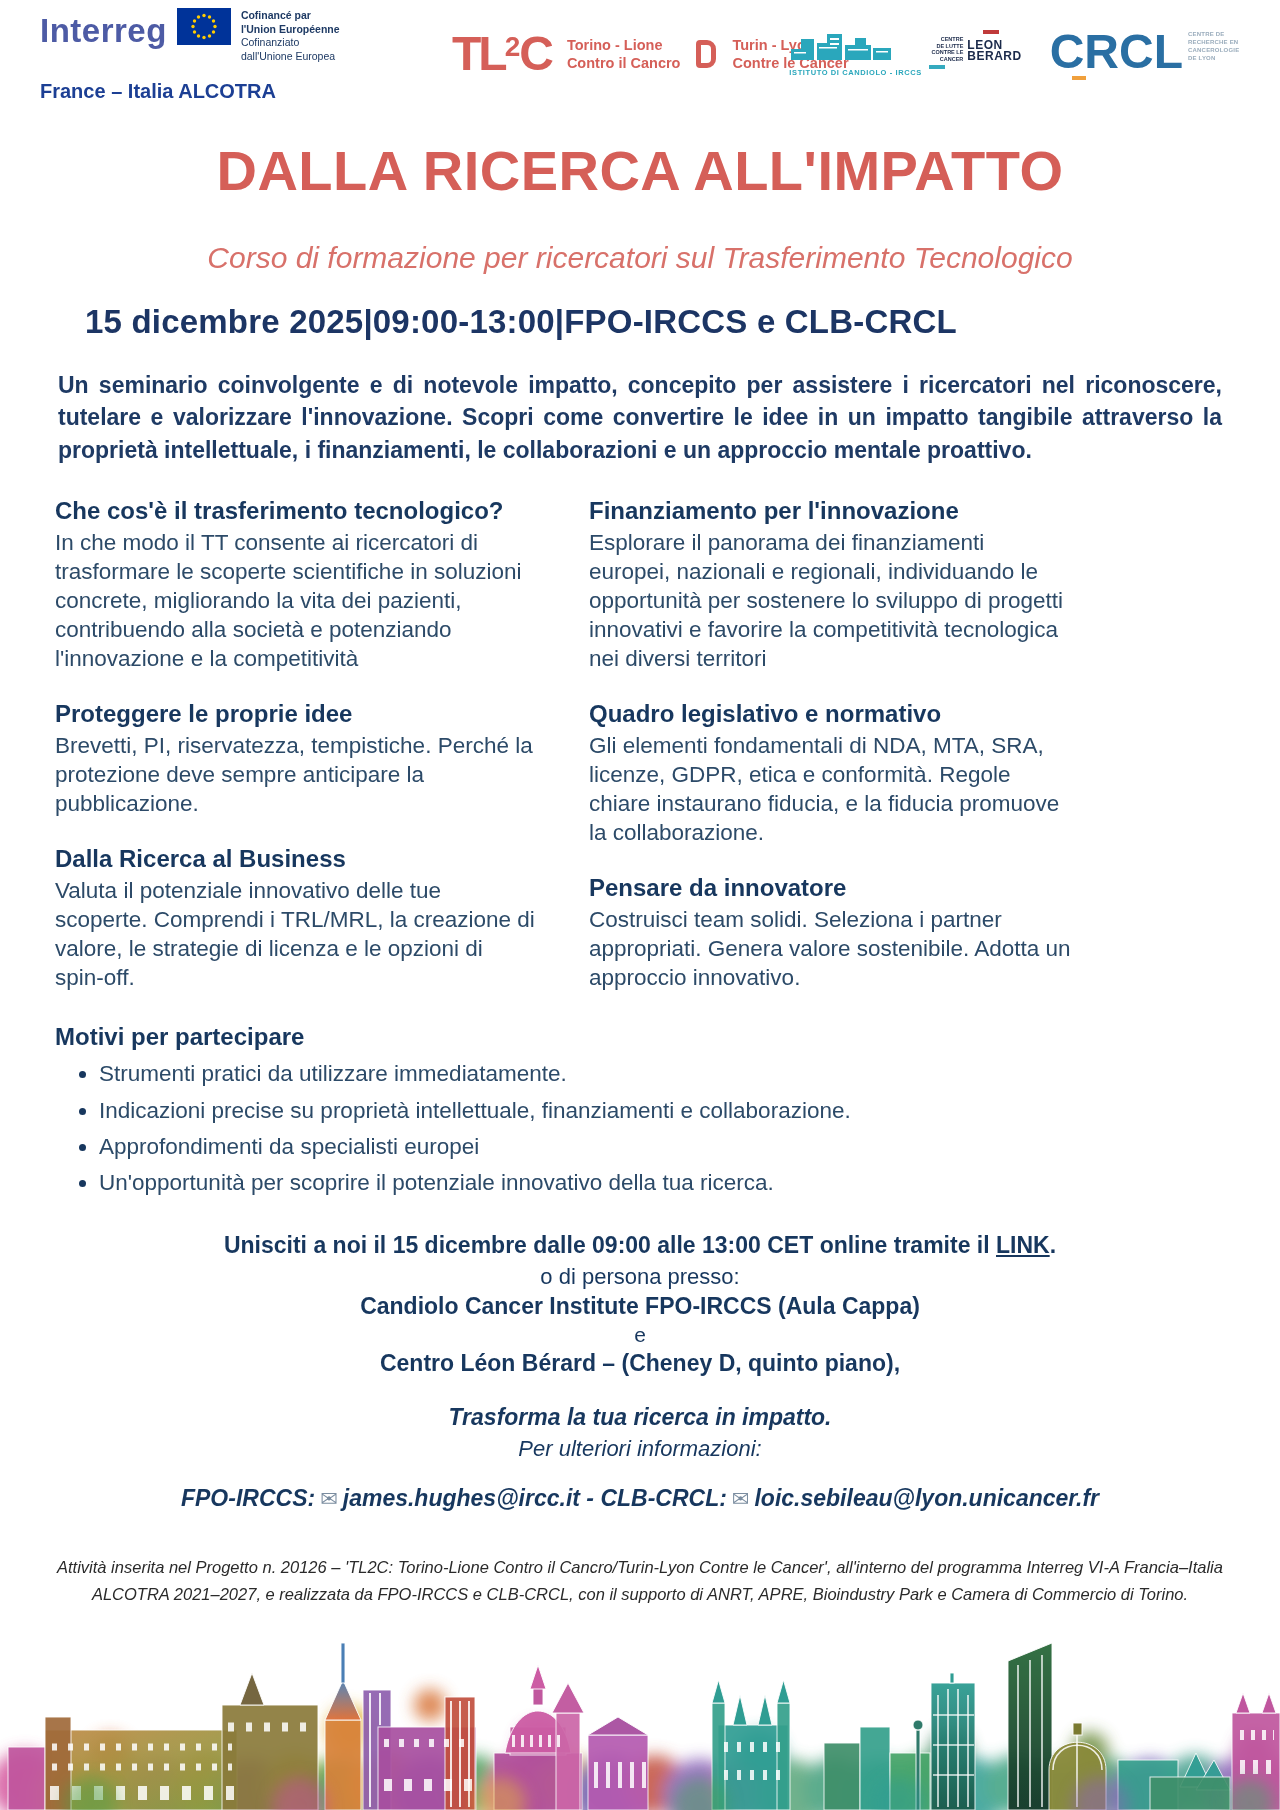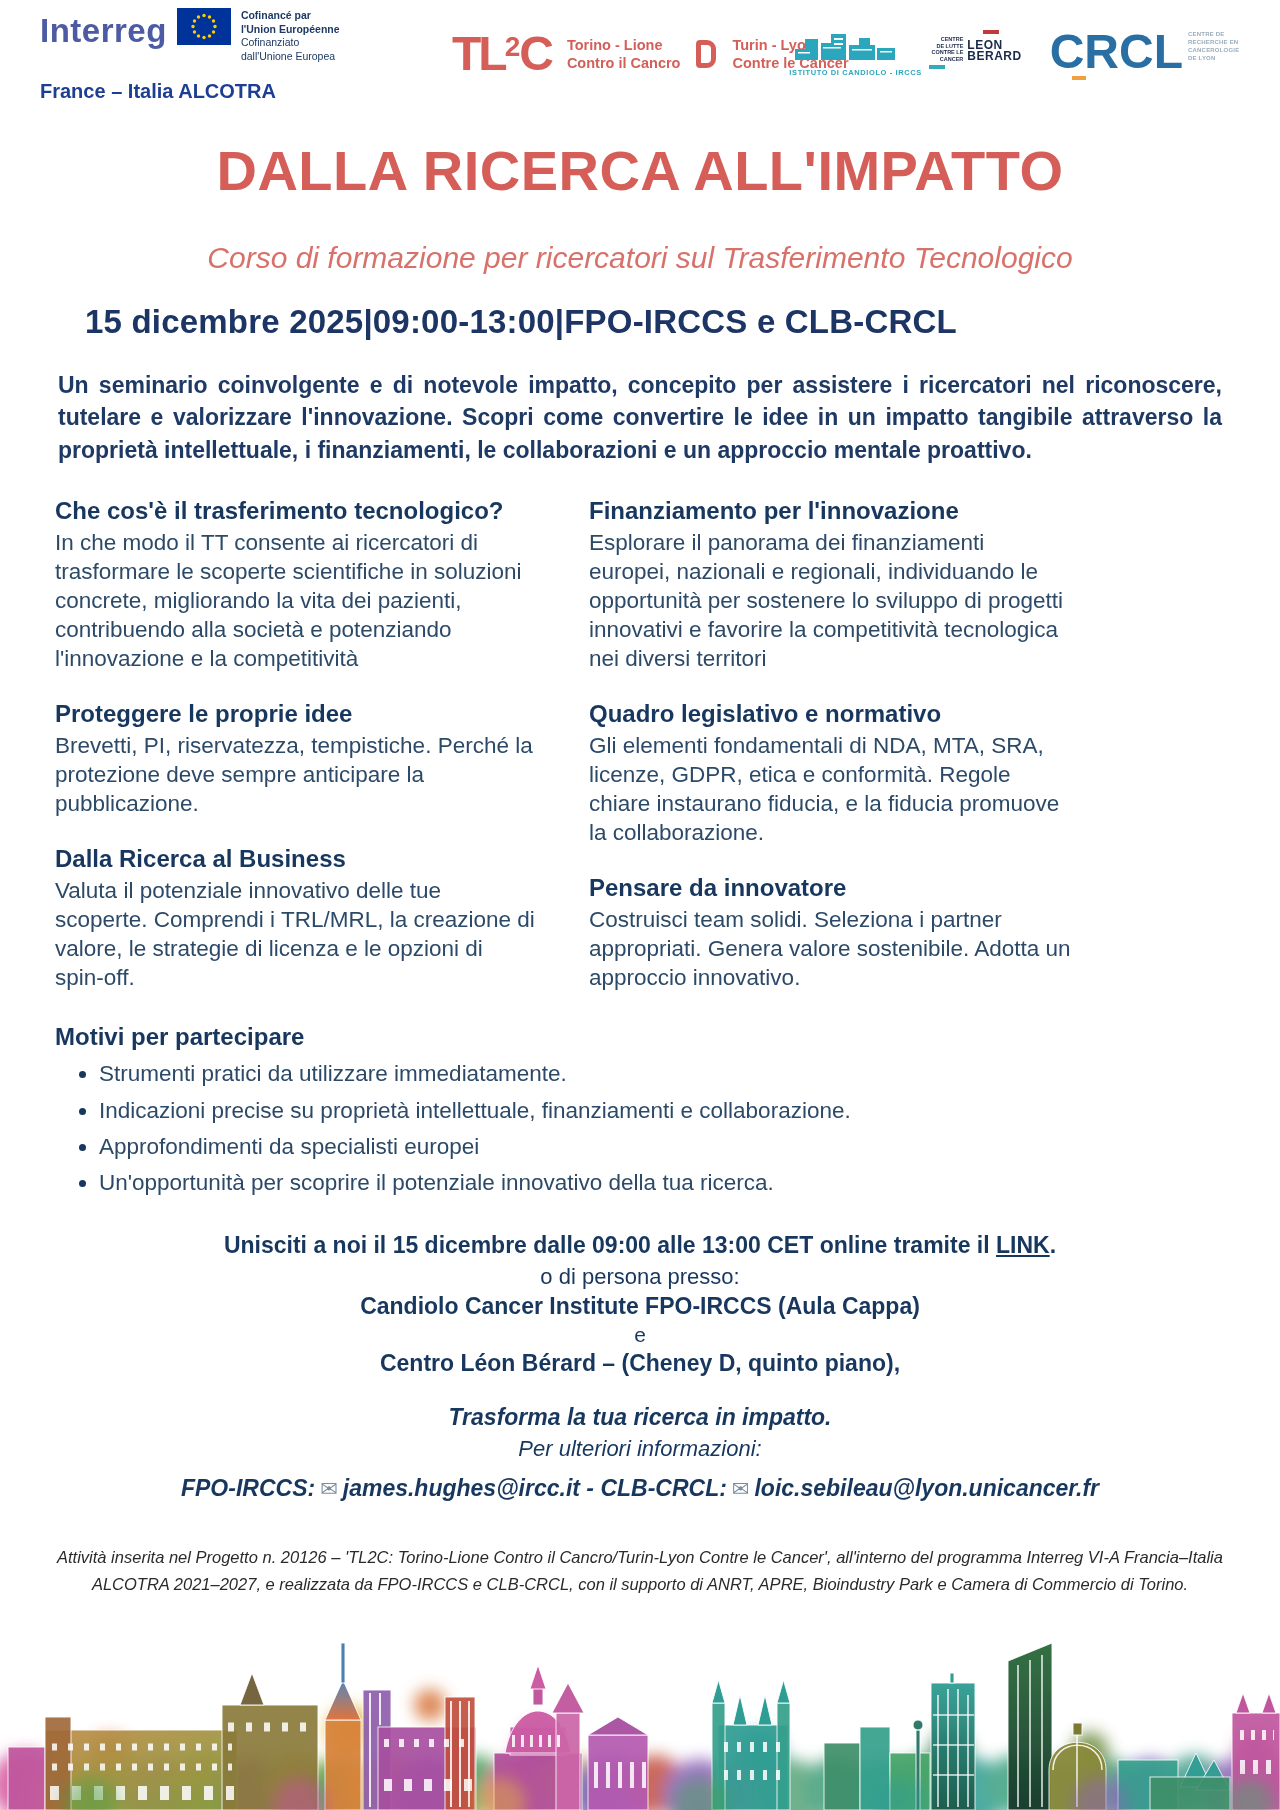--- a/index.html
+++ b/index.html
@@ -15,21 +15,21 @@
   .eu-flag{display:block;}
   .eu-caption{font-size:10.5px;line-height:1.3;color:#1E3A64;margin-top:1px;}
   .eu-caption .bld{font-weight:700;}
   .program{margin-top:16px;font-size:20px;font-weight:700;color:#1C3F94;}
   .tl2c-block{position:absolute;left:452px;top:30px;display:flex;align-items:center;gap:16px;}
   .tl2c-word{font-size:48px;font-weight:700;color:#D55F58;letter-spacing:-3px;line-height:1;}
   .tl2c-word .sup{font-size:28px;vertical-align:14px;letter-spacing:-1px;}
   .tl2c-cap{font-size:14.5px;font-weight:700;color:#D55F58;line-height:1.25;}
   .ribbon{width:10px;height:18px;border:5px solid #D55F58;border-radius:4px 9px 9px 4px;}
   .partners{position:absolute;right:36px;top:30px;display:flex;align-items:flex-start;gap:28px;}
-  .candiolo{width:112px;text-align:center;}
+  .candiolo{width:112px;text-align:left;}
   .candiolo-caption{font-size:7.5px;font-weight:700;color:#2AA7BC;letter-spacing:.6px;margin-top:2px;white-space:nowrap;}
   .clb{display:flex;flex-direction:column;align-items:flex-start;}
   .clb-top{display:flex;align-items:flex-end;gap:4px;}
   .clb-small{font-size:5.5px;font-weight:700;color:#1B2A4A;line-height:1.2;text-align:right;width:34px;}
   .clb-big{font-size:12px;font-weight:700;color:#1B2A4A;line-height:.95;letter-spacing:.5px;}
   .bar-red{width:16px;height:4px;background:#C03A3A;margin-left:54px;margin-bottom:2px;}
   .bar-teal{width:16px;height:4px;background:#35AABF;margin-top:3px;}
   .crcl{display:flex;gap:5px;align-items:flex-start;}
   .crcl-word{font-size:48px;font-weight:700;color:#2A6FA3;line-height:.9;}
   .bar-orange{width:14px;height:4px;background:#F0A03C;margin-top:3px;margin-left:22px;}
@@ -52,21 +52,21 @@
   .reasons li::marker{color:#17375E;}
   
   .cta{text-align:center;margin-top:32px;color:#17375E;}
   .cta .l1{font-size:23px;font-weight:700;}
   .cta .link{text-decoration:underline;}
   .cta .l2{font-size:22px;margin-top:5px;}
   .cta .venue{font-size:23px;font-weight:700;margin-top:3px;}
   .cta .conj{font-size:21px;margin-top:3px;}
   .cta .slogan{font-size:23px;font-weight:700;font-style:italic;margin-top:27px;}
   .cta .info{font-size:22px;font-style:italic;margin-top:5px;}
-  .cta .contacts{font-size:23px;font-weight:700;font-style:italic;margin-top:13px;}
+  .cta .contacts{font-size:23px;font-weight:700;font-style:italic;margin-top:23px;}
   .envelope{color:#7B8DA0;font-style:normal;font-weight:400;padding:0 5px;font-size:21px;}
   
   .footer-note{margin:42px 28px 0 28px;text-align:center;font-size:16.5px;font-style:italic;color:#2A2A2A;line-height:1.65;}
   .skyline{position:absolute;left:0;bottom:0;width:1280px;height:175px;}
 </style>
 </head>
 <body>
 
 <header class="top">
 

